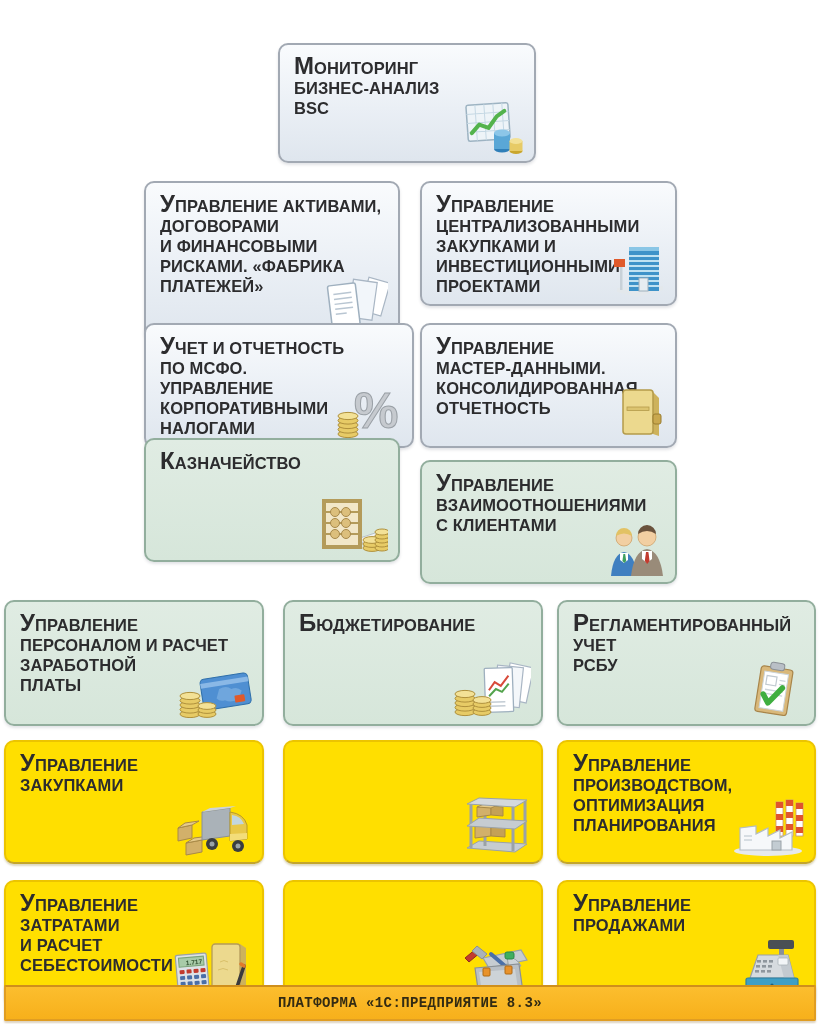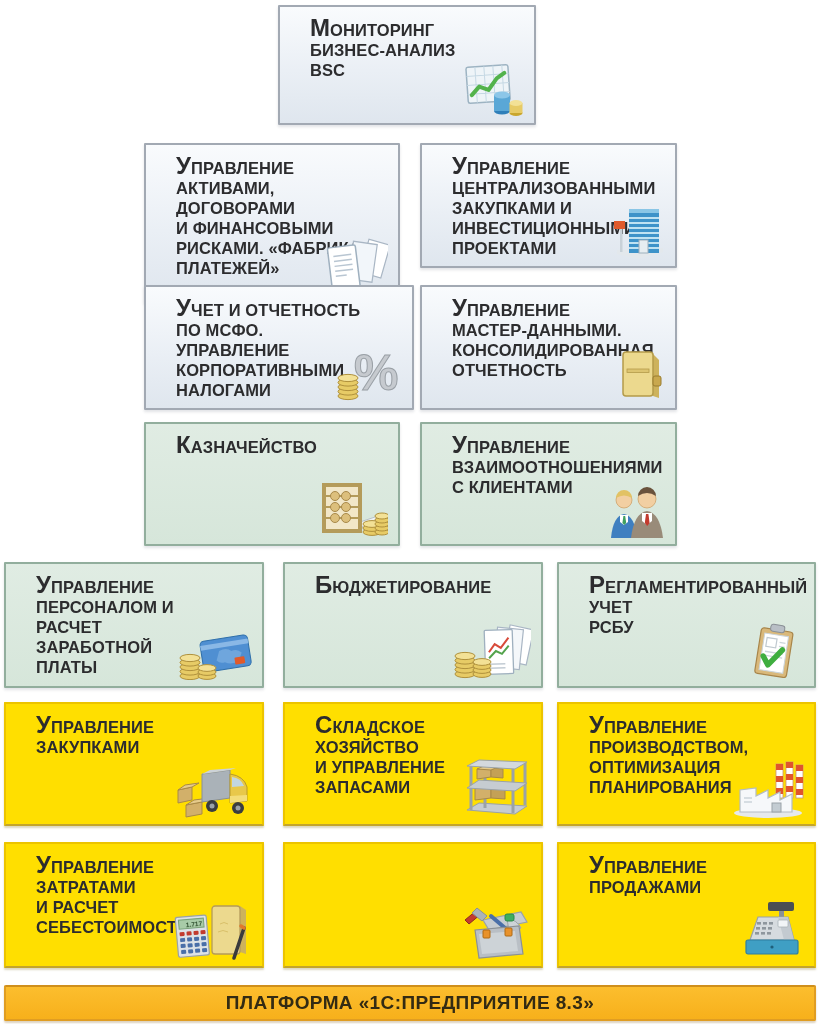--- a/index.html
+++ b/index.html
@@ -1,23 +1,24 @@
 <!DOCTYPE html>
 <html><head>
 <meta charset="utf-8">
 <style>
   html,body { margin:0; padding:0; background:#ffffff; }
   .canvas {
     position:relative; width:820px; height:1024px; background:#ffffff;
     font-family:"Liberation Sans", sans-serif; overflow:hidden;
   }
   .box {
-    position:absolute; box-sizing:border-box; border-radius:1px;
-    padding:13px 30px;
+    position:absolute; box-sizing:border-box; border-radius:10px;
+    padding:13px 14px;
     box-shadow:0 2px 3px rgba(60,70,90,0.15);
+    margin-top:38px;
   }
   .tier-light {
     background:linear-gradient(180deg,#f9fbfd 0%,#eaeff5 55%,#dfe6ee 100%);
     border:2px solid #a2a9b3;
   }
   .tier-green {
     background:linear-gradient(180deg,#e0ece3 0%,#d6e6da 100%);
     border:2px solid #92ae9d;
   }
   .tier-yellow {
@@ -32,21 +33,21 @@
     border:2px solid #e09d22; border-top-color:#cf8f1c;
     display:flex; align-items:center; justify-content:center;
     box-shadow:0 2px 2px rgba(120,80,0,0.25);
   }
   .box-title {
     white-space:pre-line; font-weight:700; font-size:16.5px; line-height:20px;
     color:#2c2c2e; letter-spacing:0.1px;
   }
   .box-title::first-letter { font-size:24px; line-height:14px; }
   .platform-title {
-    font-weight:700; font-size:19px; letter-spacing:0.4px; color:#332b13;
+    font-weight:700; font-size:14px; letter-spacing:0.4px; color:#332b13;font-family:Liberation Mono, monospace;
   }
   .icon { position:absolute; right:10px; bottom:6px; line-height:0; }
 </style>
 </head>
 <body>
 
 <div class="canvas">
 
   <div class="box tier-light" style="left:278px; top:5px; width:258px; height:120px;">
     <div class="box-title">МОНИТОРИНГ
@@ -138,21 +139,21 @@
     <span class="icon">
       <svg width="52" height="56" viewBox="0 0 52 56">
         <path d="M40 8 L46 14 L46 52 L40 50 Z" fill="#cdb25c"></path>
         <rect x="10" y="6" width="30" height="44" rx="3" fill="#ecd98e" stroke="#b49b4a" stroke-width="1.5"></rect>
         <rect x="14" y="23" width="22" height="3.5" fill="#dcc470" stroke="#b49b4a" stroke-width="0.8"></rect>
         <rect x="40" y="30" width="8" height="10" rx="2" fill="#c9a84e" stroke="#9a7d2e" stroke-width="1"></rect>
       </svg>
     </span>
   </div>
 
-  <div class="box tier-green" style="left:144px; top:422px; width:256px; height:124px;">
+  <div class="box tier-green" style="left:144px; top:400px; width:256px; height:124px;">
     <div class="box-title">КАЗНАЧЕЙСТВО</div>
     <span class="icon">
       <svg width="72" height="58" viewBox="0 0 72 58">
         <path d="M44 42 L68 34 L72 46 L50 54 Z" fill="#eef2f4" stroke="#b9c2c9" stroke-width="1"></path>
         <rect x="8" y="5" width="36" height="46" fill="#f2e7c8" stroke="#b49b5a" stroke-width="4"></rect>
         <path d="M10 16h32M10 27h32M10 38h32" stroke="#b49b5a" stroke-width="2"></path>
         <g fill="#dcbf7c" stroke="#a8894a" stroke-width="1">
           <circle cx="19" cy="16" r="4.5"></circle>
             <circle cx="30" cy="16" r="4.5"></circle>
           <circle cx="19" cy="27" r="4.5"></circle>
@@ -288,24 +289,20 @@
         <path d="M58 34 l17 -1 l0 6 l-17 2 Z" fill="#f3dd7a"></path>
         <circle cx="40" cy="44" r="6" fill="#3a3d40"></circle>
           <circle cx="40" cy="44" r="2.5" fill="#9aa2a8"></circle>
         <circle cx="66" cy="46" r="6" fill="#3a3d40"></circle>
           <circle cx="66" cy="46" r="2.5" fill="#9aa2a8"></circle>
       </svg>
     </span>
   </div>
 
   <div class="box tier-yellow" style="left:283px; top:702px; width:260px; height:124px;">
-    <div class="box-title">СКЛАДСКОЕ
-ХОЗЯЙСТВО
-И УПРАВЛЕНИЕ
-ЗАПАСАМИ</div>
     <span class="icon">
       <svg width="70" height="60" viewBox="0 0 70 60">
         <path d="M6 52 l48 4 l12 -8 l-48 -3 Z" fill="#c6ccd1" stroke="#9aa2a8" stroke-width="1"></path>
         <g stroke="#9aa2a8" stroke-width="3">
             <path d="M10 8 V52 M52 11 V55 M64 5 V47 M24 6 V50"></path>
           </g>
         <g>
           <path d="M14 42 l16 -2 l0 -12 l-16 1 Z" fill="#d2b06a" stroke="#a88948" stroke-width="1"></path>
           <path d="M30 40 l14 1 l0 -12 l-14 -1 Z" fill="#c4a156" stroke="#a88948" stroke-width="1"></path>
           <path d="M14 29 l8 -3 l16 1 l-8 3 Z" fill="#e6cb8c" stroke="#a88948" stroke-width="1"></path>

